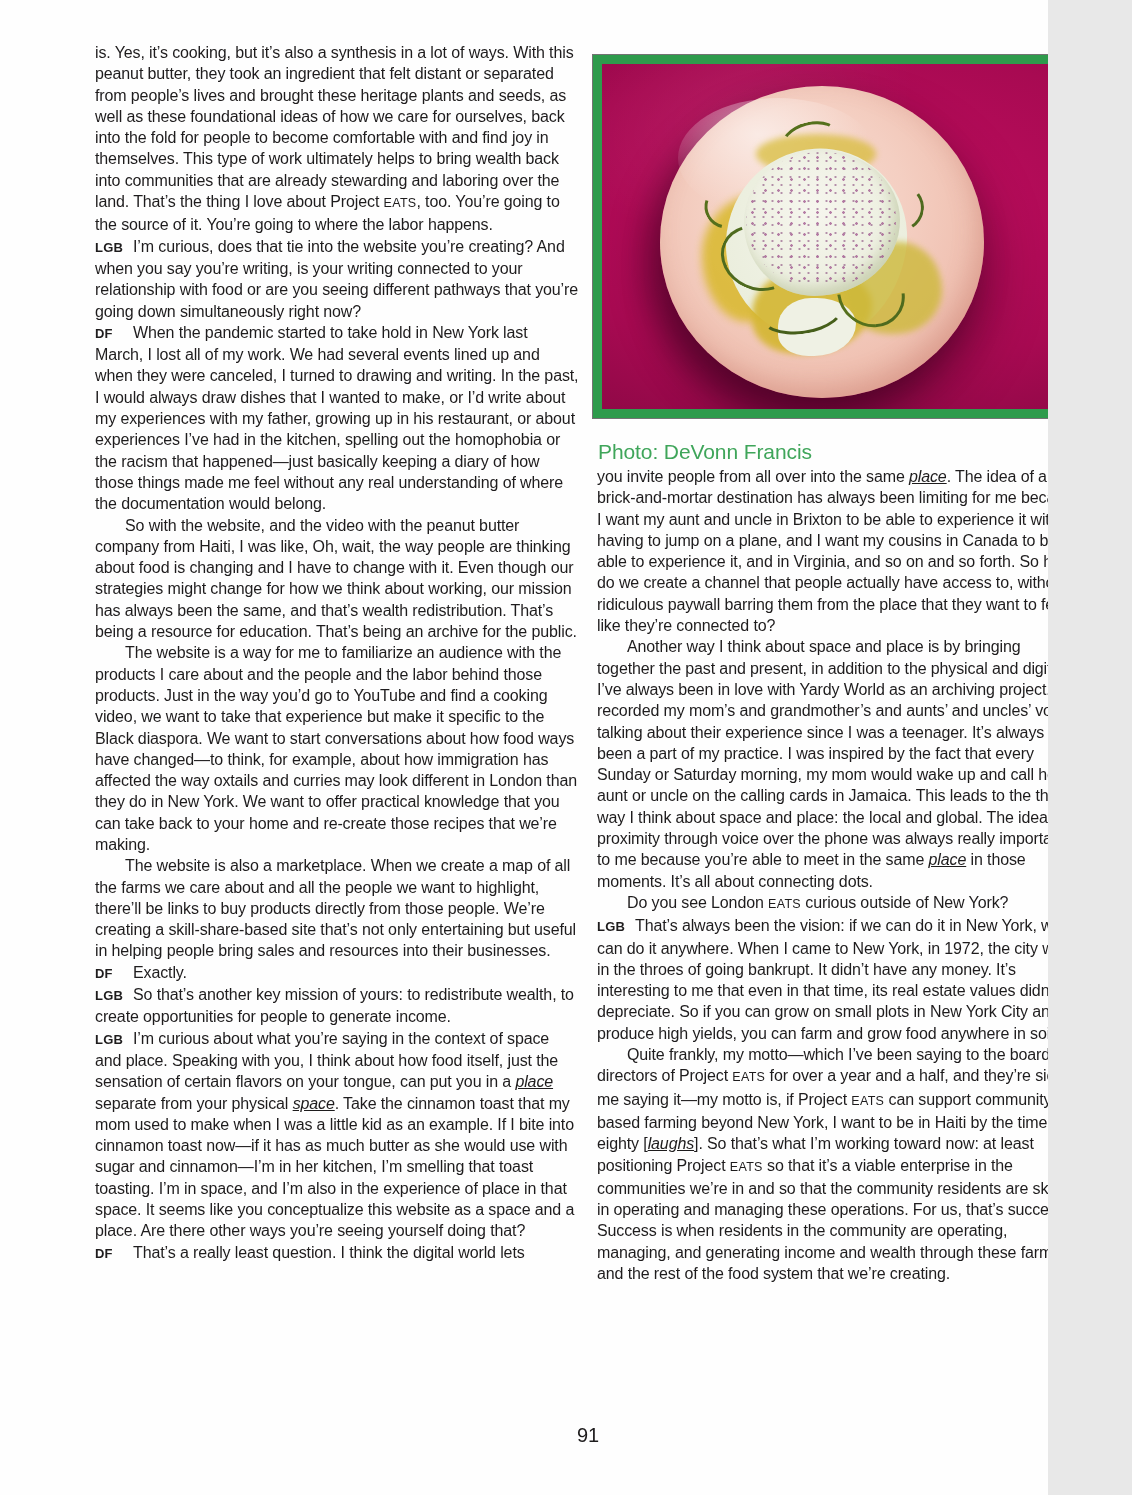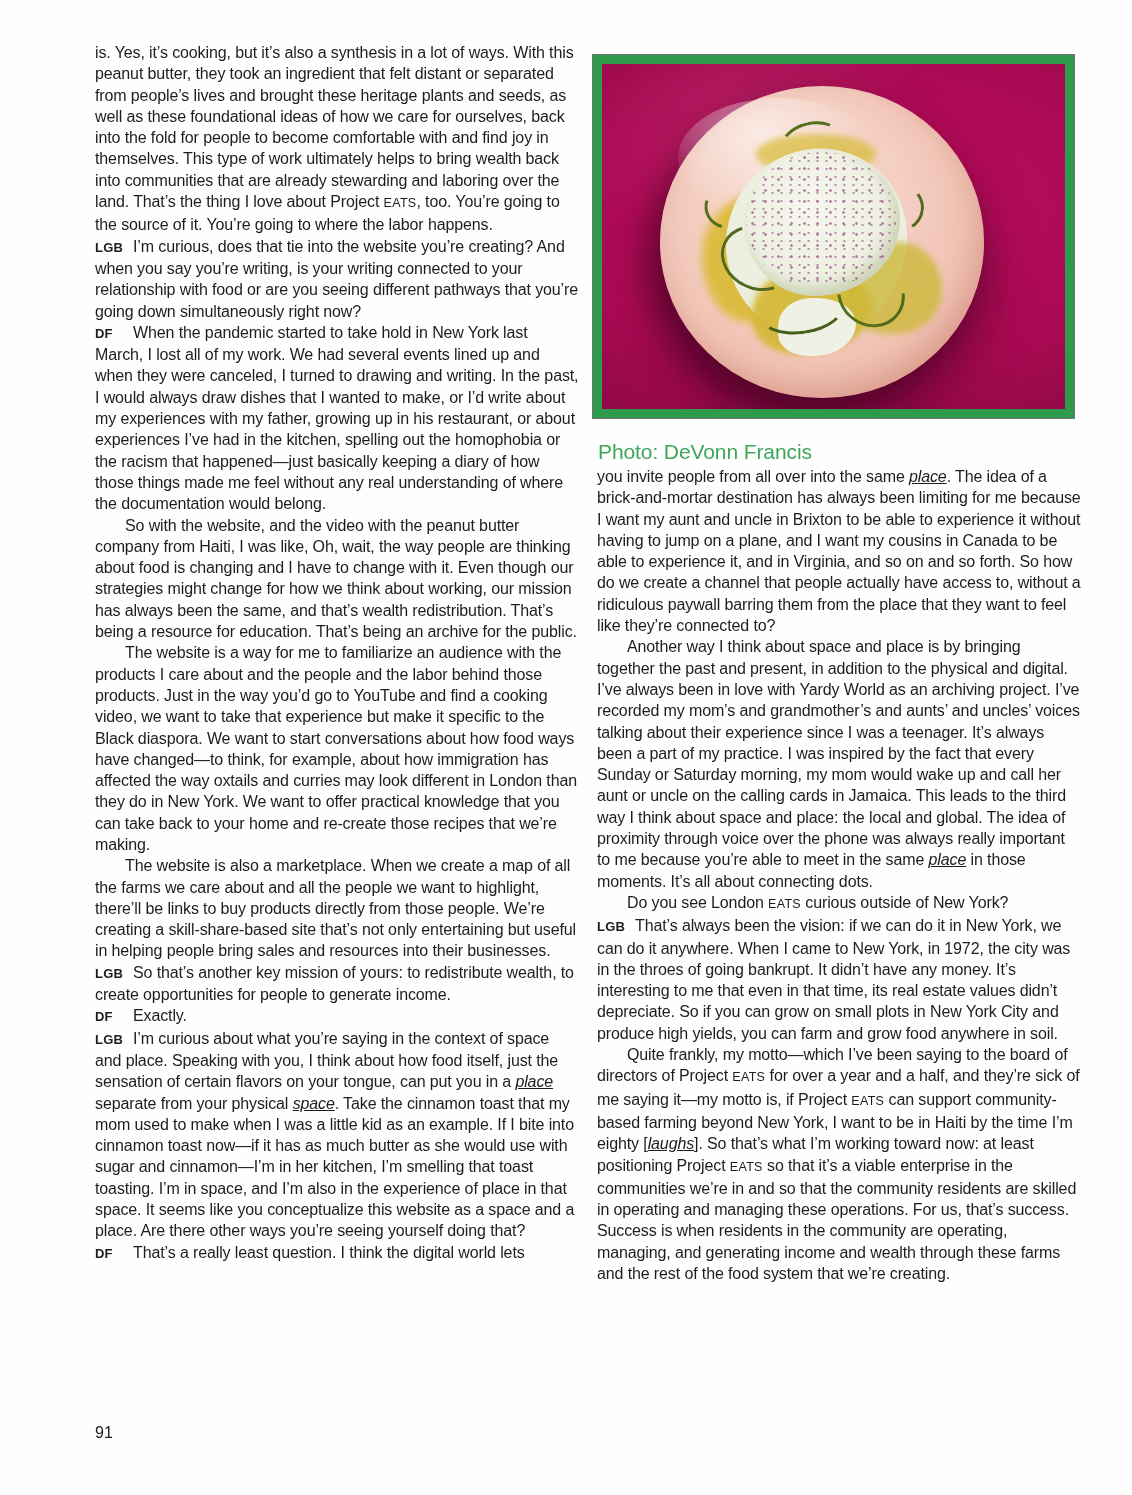--- a/index.html
+++ b/index.html
@@ -1,18 +1,18 @@
 <!DOCTYPE html>
 <html style="--frame-green: #2e9b4c; --caption-green: #3fa55a;"><head>
 <meta charset="utf-8">
 <style>
   html,body{margin:0;padding:0;background:#e8e8e8;}
   #page{
     position:relative;
-    width:1132px;height:1495px;
+    width:1048px;height:1495px;
     background:#fefefe;
     font-family:"Liberation Sans","DejaVu Sans",sans-serif;
     color:#1e1c1d;
     overflow:hidden;
   }
   .col{
     position:absolute;
     width:484px;
     font-size:16px;
     line-height:21.3px;
@@ -126,38 +126,38 @@
     position:absolute;
     left:598px;top:440px;
     font-size:21px;
     letter-spacing:-0.1px;
     color:var(--caption-green,#3fa55a);
   }
   #page-number{
     position:absolute;
     left:95px;top:1424px;
     width:986px;
-    text-align:left;
-    font-size:16px;
+    text-align:center;
+    font-size:20px;
   }
 </style>
 </head>
 <body>
 
 <div id="page">
 
   <div id="col-left" class="col">
       <div class="para"><span>is. Yes, it’s cooking, but it’s also a synthesis in a lot of ways. With this peanut butter, they took an ingredient that felt distant or separated from people’s lives and brought these heritage plants and seeds, as well as these foundational ideas of how we care for ourselves, back into the fold for people to become comfortable with and find joy in themselves. This type of work ultimately helps to bring wealth back into communities that are already stewarding and laboring over the land. That’s the thing I love about Project </span><span class="sc">EATS</span><span>, too. You’re going to the source of it. You’re going to where the labor happens.</span></div>
       <div class="para"><span class="speaker">LGB</span><span>I’m curious, does that tie into the website you’re creating? And when you say you’re writing, is your writing connected to your relationship with food or are you seeing different pathways that you’re going down simultaneously right now?</span></div>
       <div class="para"><span class="speaker">DF</span><span>When the pandemic started to take hold in New York last March, I lost all of my work. We had several events lined up and when they were canceled, I turned to drawing and writing. In the past, I would always draw dishes that I wanted to make, or I’d write about my experiences with my father, growing up in his restaurant, or about experiences I’ve had in the kitchen, spelling out the homophobia or the racism that happened—just basically keeping a diary of how those things made me feel without any real understanding of where the documentation would belong.</span></div>
       <div class="para indent"><span>So with the website, and the video with the peanut butter company from Haiti, I was like, Oh, wait, the way people are thinking about food is changing and I have to change with it. Even though our strategies might change for how we think about working, our mission has always been the same, and that’s wealth redistribution. That’s being a resource for education. That’s being an archive for the public.</span></div>
       <div class="para indent"><span>The website is a way for me to familiarize an audience with the products I care about and the people and the labor behind those products. Just in the way you’d go to YouTube and find a cooking video, we want to take that experience but make it specific to the Black diaspora. We want to start conversations about how food ways have changed—to think, for example, about how immigration has affected the way oxtails and curries may look different in London than they do in New York. We want to offer practical knowledge that you can take back to your home and re-create those recipes that we’re making.</span></div>
       <div class="para indent"><span>The website is also a marketplace. When we create a map of all the farms we care about and all the people we want to highlight, there’ll be links to buy products directly from those people. We’re creating a skill-share-based site that’s not only entertaining but useful in helping people bring sales and resources into their businesses.</span></div>
+      <div class="para"><span class="speaker">DF</span><span>Exactly.</span></div>
       <div class="para"><span class="speaker">LGB</span><span>So that’s another key mission of yours: to redistribute wealth, to create opportunities for people to generate income.</span></div>
-      <div class="para"><span class="speaker">DF</span><span>Exactly.</span></div>
       <div class="para"><span class="speaker">LGB</span><span>I’m curious about what you’re saying in the context of space and place. Speaking with you, I think about how food itself, just the sensation of certain flavors on your tongue, can put you in a </span><span class="it">place</span><span> separate from your physical </span><span class="it">space</span><span>. Take the cinnamon toast that my mom used to make when I was a little kid as an example. If I bite into cinnamon toast now—if it has as much butter as she would use with sugar and cinnamon—I’m in her kitchen, I’m smelling that toast toasting. I’m in space, and I’m also in the experience of place in that space. It seems like you conceptualize this website as a space and a place. Are there other ways you’re seeing yourself doing that?</span></div>
       <div class="para"><span class="speaker">DF</span><span>That’s a really least question. I think the digital world lets</span></div>
     </div>
 
   <div id="photo-frame">
     <div class="fabric-fold"></div>
     <div id="plate">
       <div class="rim-highlight"></div>
       <div id="oil-left" class="blob"></div>
       <div id="oil-top" class="blob"></div>

